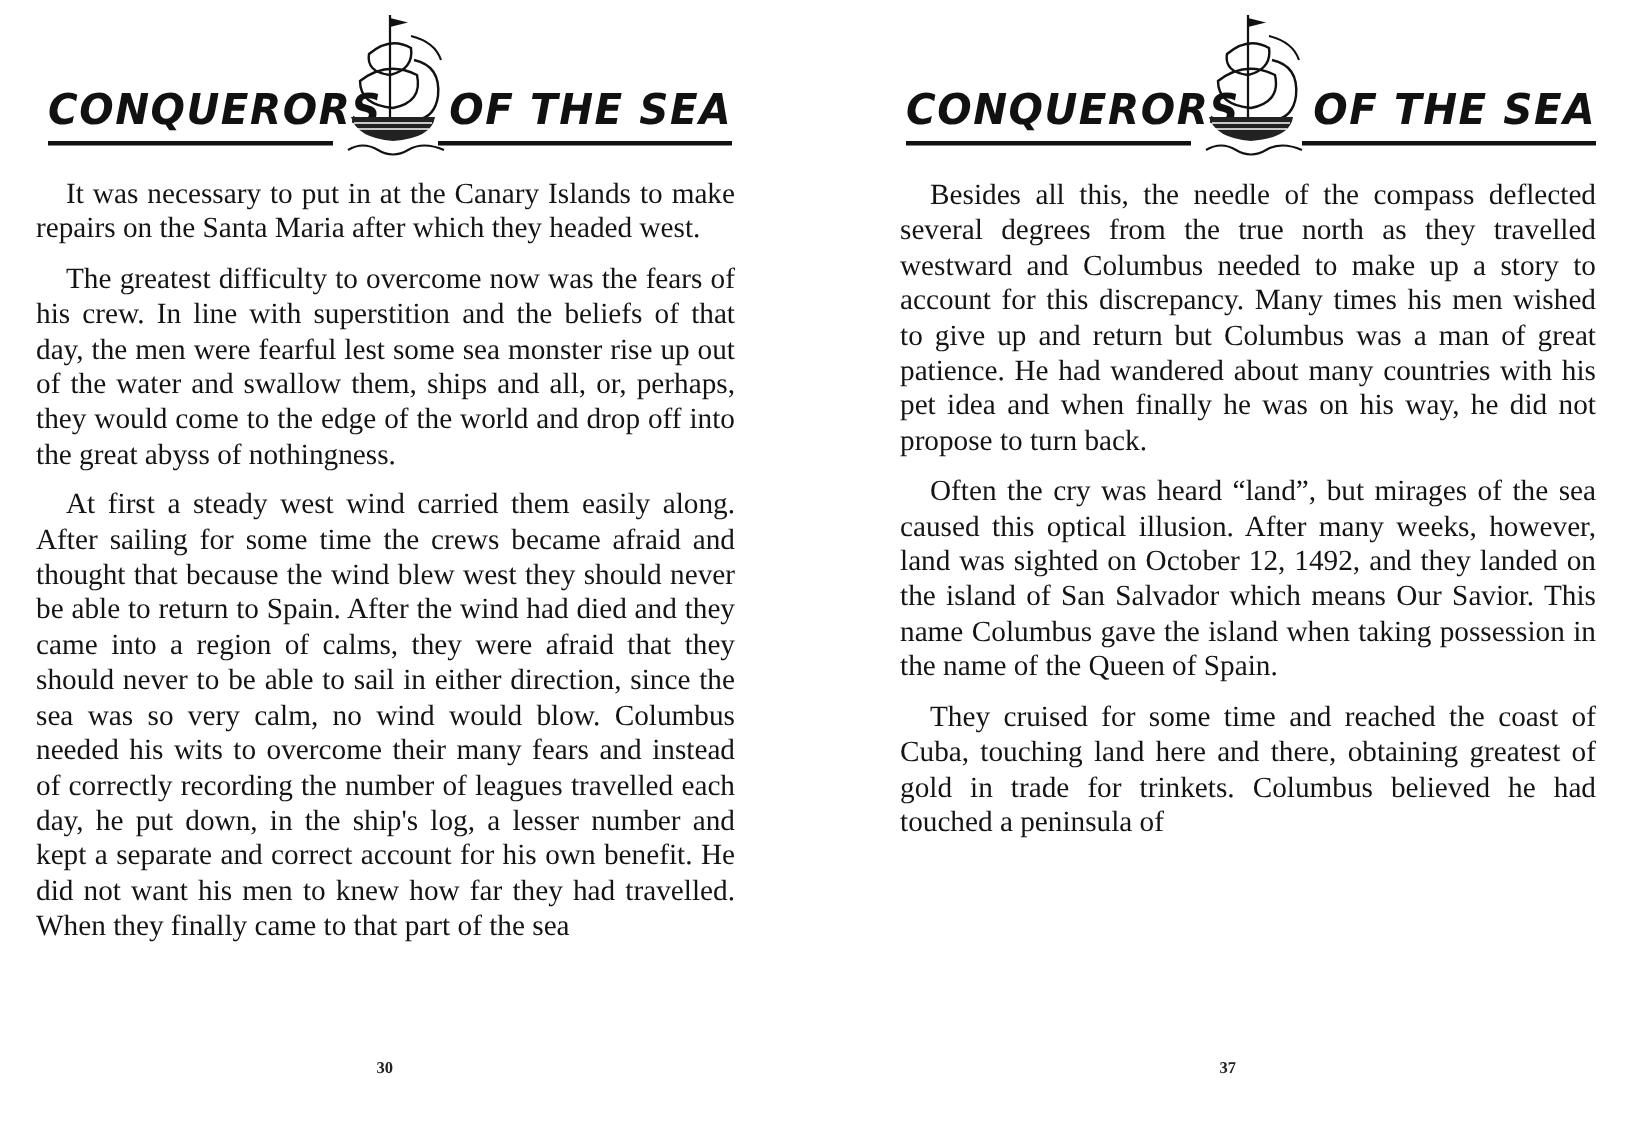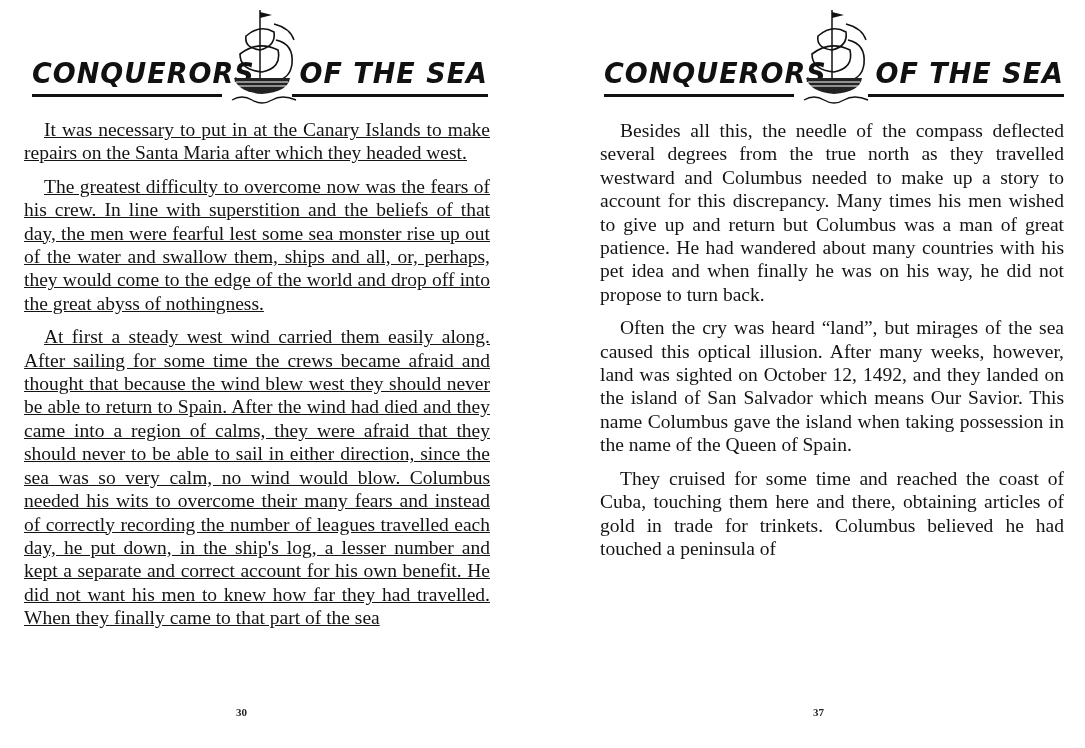--- a/index.html
+++ b/index.html
@@ -20,29 +20,29 @@
     .title-right { right: 0; }
     .rule-left, .rule-right { position: absolute; top: 88px; height: 3px; background: #111; }
     .rule-left { left: 0; width: 190px; }
     .rule-right { right: 0; width: 196px; }
     .ship { position: absolute; left: 198px; top: 0; width: 72px; height: 104px; }
     .text {
       position: absolute; top: 118px;
       font-family: "Liberation Serif", serif; font-size: 19.5px; line-height: 23.4px;
       color: #141414; text-align: justify;
     }
-    .page.left .text { left: 24px; width: 466px; text-decoration: underline; }
+    .page.left .text { left: 24px; width: 466px; }
     .page.right .text { left: 40px; width: 464px; top: 119px; }
     .para { margin: 0 0 10px 0; text-indent: 20px; }
     .para.cont { text-indent: 0; }
     .pgnum {
       position: absolute; top: 706px;
       font-family: "Liberation Serif", serif; font-size: 11px; font-weight: bold; color: #222;
     }
-    .page.left .pgnum { left: 236px; }
+    .page.left .pgnum { left: 251px; }
     .page.right .pgnum { left: 253px; }
   </style>
 </head>
 <body>
 
 <div class="page left">
   <div class="header">
     <span class="title-left">CONQUERORS</span>
     <div class="rule-left"></div>
     <svg class="ship" viewBox="0 0 72 104">
@@ -83,16 +83,16 @@
       <path d="M6 76 L58 76" stroke="#fff" stroke-width="1"></path>
       <path d="M8 80 L56 80" stroke="#fff" stroke-width="1"></path>
       <path d="M2 94 Q12 88 22 94 Q32 100 42 94 Q52 88 66 94" fill="none" stroke="#111" stroke-width="1.4"></path>
     </svg>
     <span class="title-right">OF THE SEA</span>
     <div class="rule-right"></div>
   </div>
   <div class="text">
     <p class="para">Besides all this, the needle of the compass deflected several degrees from the true north as they travelled westward and Columbus needed to make up a story to account for this discrepancy.  Many times his men wished to give up and return but Columbus was a man of great patience.  He had wandered about many countries with his pet idea and when finally he was on his way, he did not propose to turn back.</p>
     <p class="para">Often the cry was heard “land”, but mirages of the sea caused this optical illusion.  After many weeks, however, land was sighted on October 12, 1492, and they landed on the island of San Salvador which means Our Savior.  This name Columbus gave the island when taking possession in the name of the Queen of Spain.</p>
-    <p class="para">They cruised for some time and reached the coast of Cuba, touching them here and there, obtaining articles of gold in trade for trinkets.  Columbus believed he had touched a peninsula of</p>
+    <p class="para">They cruised for some time and reached the coast of Cuba, touching land here and there, obtaining greatest of gold in trade for trinkets.  Columbus believed he had touched a peninsula of</p>
   </div>
   <div class="pgnum">37</div>
 </div>
 
 </body></html>

